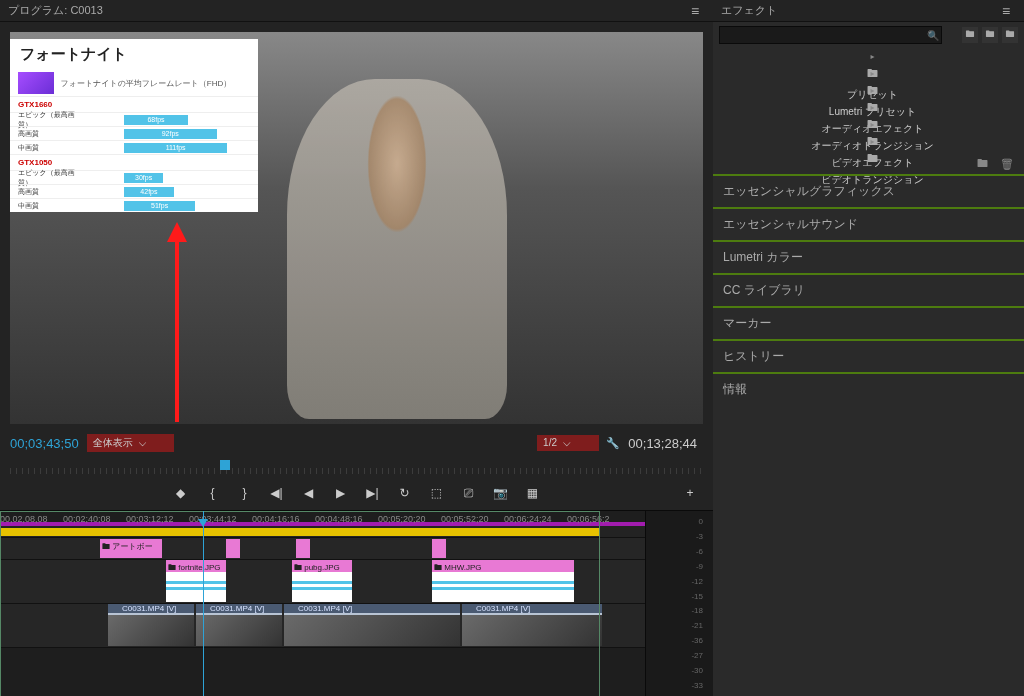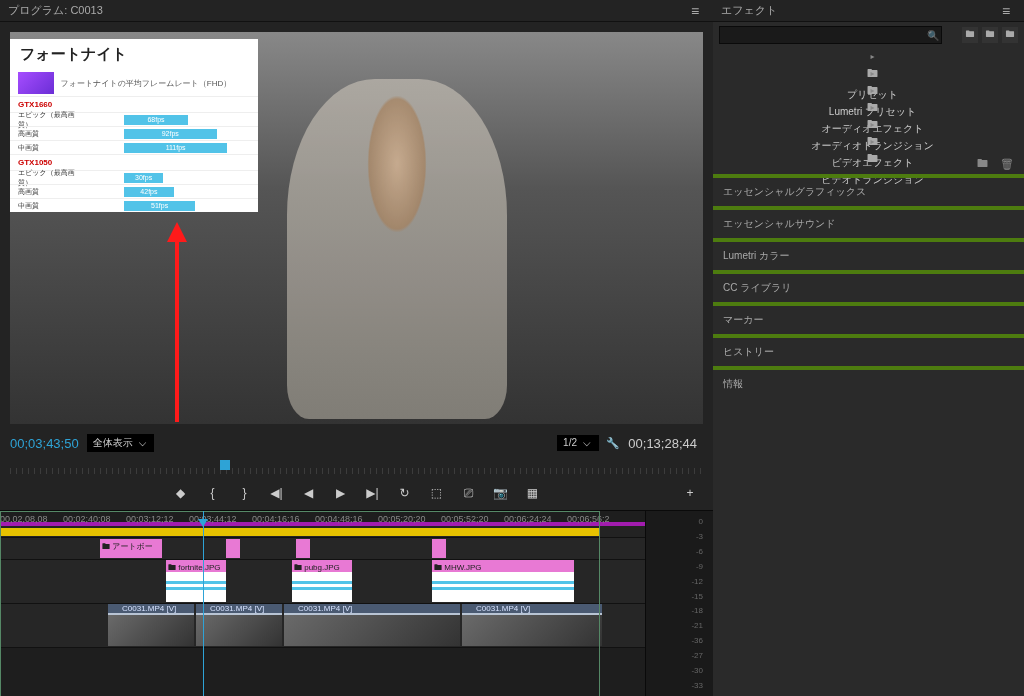--- a/index.html
+++ b/index.html
@@ -160,24 +160,24 @@
 }
 .viewer-status {
   display: flex;
   align-items: center;
   padding: 6px 10px;
   gap: 8px;
 }
 .tc-in { color: #2ea3d6; font-size: 13px; }
 .tc-out { color: #ccc; font-size: 13px; margin-left: auto; margin-right: 6px; }
 .zoom-select {
-  background: #000000;
+  background: #7f1d1d;
   color: #ccc;
   border: none;
-  padding: 2px 8px 2px 6px;
+  padding: 2px 28px 2px 6px;
   font-size: 10px;
   position: relative;
   text-align: center;
 }
 .chev::after { content: "⌵"; margin-left: 6px; font-size: 10px; }
 .wrench::before { content: "🔧"; font-size: 11px; }
 .rulerbar {
   height: 16px;
   position: relative;
   margin: 2px 10px 4px 10px;
@@ -390,23 +390,23 @@
 .trash-row {
   height: 20px;
   display: flex;
   justify-content: flex-end;
   padding-right: 10px;
   align-items: center;
   gap: 12px;
 }
 .trash-row span { color: #888; font-size: 11px; cursor: pointer; }
 .flat-panel {
-  border-top: 4px solid #4d7c0f;
+  border-top: 2px solid #4d7c0f;
   padding: 7px 10px;
-  font-size: 10px;
+  font-size: 12px;
   color: #aaa;
   cursor: pointer;
 }
 </style>
 </head>
 <body>
 
 <div class="left-panel">
   <div class="panel-header program-header">
     <span>

